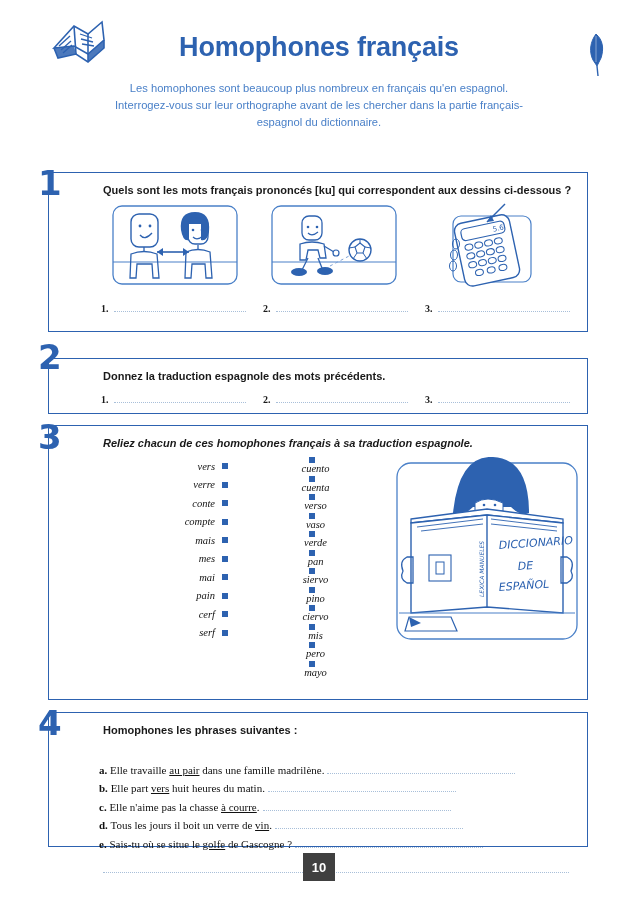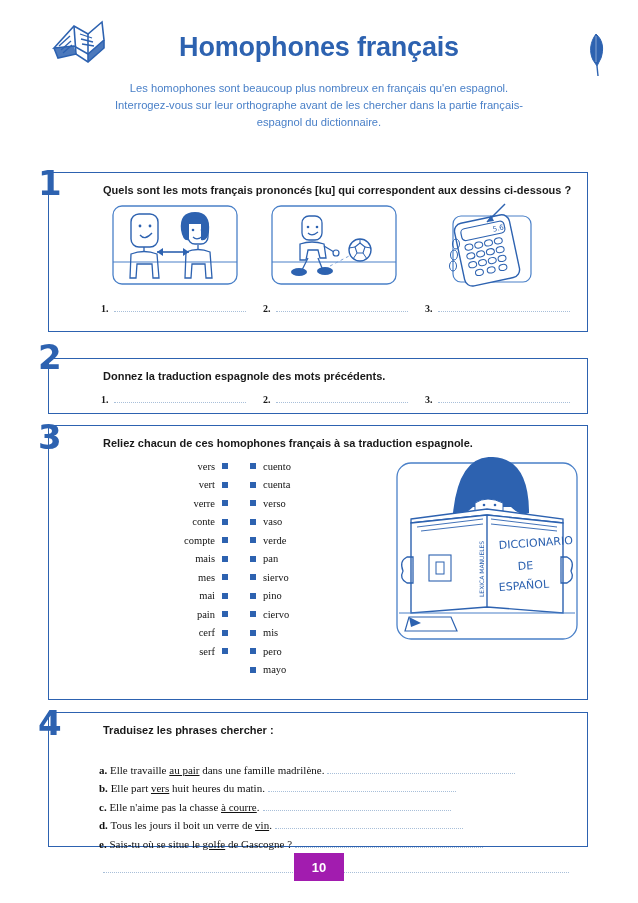--- a/index.html
+++ b/index.html
@@ -114,21 +114,21 @@
     margin: 10px 0 0 20px;
   }
   .ans-cell { width: 172px; }
   .ans-cell .dots { width: 132px; margin-left: 5px; }
 
   
   #ex2 { top: 358px; height: 56px; }
   #ex2 .ans-row { margin-top: 7px; }
 
   
-  #ex3 { top: 425px; height: 275px; }
+  #ex3 { top: 425px; height: 275px; font-style: italic; }
   .match-area {
     display: flex;
     margin-top: 8px;
   }
   .match-cols {
     display: flex;
     width: 290px;
     padding-left: 14px;
   }
   .col-left, .col-right {
@@ -139,21 +139,21 @@
   .col-right { padding-left: 12px; }
   .m-item {
     display: flex;
     align-items: center;
     height: 18.5px;
     font-family: "Liberation Serif", serif;
     font-size: 10.5px;
     color: #111;
   }
   .col-left .m-item { justify-content: flex-end; }
-  .col-right .m-item { justify-content: flex-start; }
+  .col-right .m-item { justify-content: flex-start; flex-direction: column; }
   .sq {
     width: 6px;
     height: 6px;
     background: #2D62B0;
     display: inline-block;
   }
   .col-left .sq { margin-left: 7px; }
   .col-right .sq { margin-right: 7px; }
   .dict-pic {
     width: 200px;
@@ -182,23 +182,23 @@
     margin: 9px 18px 0 22px;
     height: 10px;
   }
 
   
   .page-badge {
     position: absolute;
     left: 50%;
     transform: translateX(-50%);
     bottom: 22px;
-    width: 50px;
+    width: 32px;
     height: 28px;
-    background: #a21caf;
+    background: #404040;
     color: #ffffff;
     font-size: 13px;
     font-weight: bold;
     display: flex;
     align-items: center;
     justify-content: center;
   }
 </style>
 </head>
 <body>
@@ -362,24 +362,20 @@
   <div class="ex-title">Reliez chacun de ces homophones français à sa traduction espagnole.</div>
 
   <div class="match-area">
     <div class="match-cols">
       <div class="col-left" id="col-left">
           <div class="m-item">
             <span>vers</span>
             <span class="sq"></span>
           </div>
           <div class="m-item">
-            <span>vert</span>
-            <span class="sq"></span>
-          </div>
-          <div class="m-item">
             <span>verre</span>
             <span class="sq"></span>
           </div>
           <div class="m-item">
             <span>conte</span>
             <span class="sq"></span>
           </div>
           <div class="m-item">
             <span>compte</span>
             <span class="sq"></span>
@@ -491,21 +487,21 @@
         <line x1="12" y1="156" x2="188" y2="156" stroke="#4A80C8" stroke-width="1.1"></line>
         <path d="M22 160 L64 160 L70 174 L18 174 Z" fill="none" stroke="#2D62B0" stroke-width="1.2"></path>
         <path d="M22 160 L34 166 L24 170 Z" fill="#2D62B0"></path>
       </svg>
     </span>
   </div>
 </section>
 
 <div class="ex-num" style="top:706px;">4</div>
 <section class="exercise" id="ex4">
-  <div class="ex-title">Traduisez les phrases chercher :</div>
+  <div class="ex-title">Homophones les phrases suivantes :</div>
   <div class="sentences" id="sentences">
       <div class="sent"><b>a.</b><span> Elle travaille </span><u>au pair</u><span> dans une famille madrilène.</span><span class="dots"></span></div>
       <div class="sent"><b>b.</b><span> Elle part </span><u>vers</u><span> huit heures du matin.</span><span class="dots"></span></div>
       <div class="sent"><b>c.</b><span> Elle n'aime pas la chasse </span><u>à courre</u><span>.</span><span class="dots"></span></div>
       <div class="sent"><b>d.</b><span> Tous les jours il boit un verre de </span><u>vin</u><span>.</span><span class="dots"></span></div>
       <div class="sent"><b>e.</b><span> Sais-tu où se situe le </span><u>golfe</u><span> de Gascogne ?</span><span class="dots"></span></div>
     </div>
   <div class="tail-dots"></div>
 </section>
 

